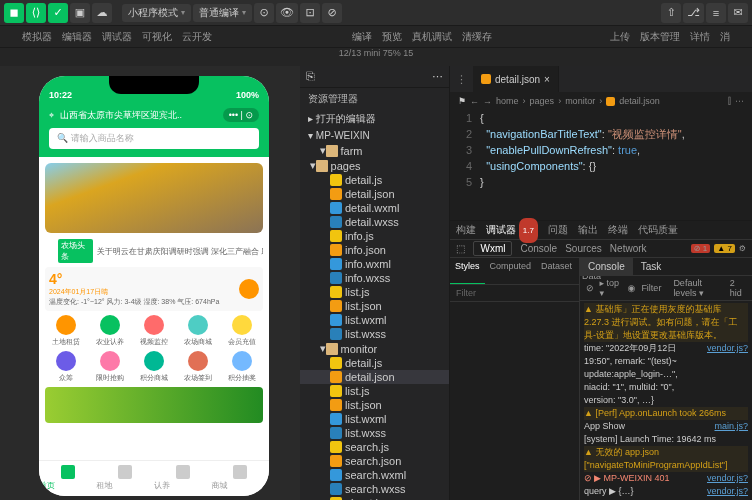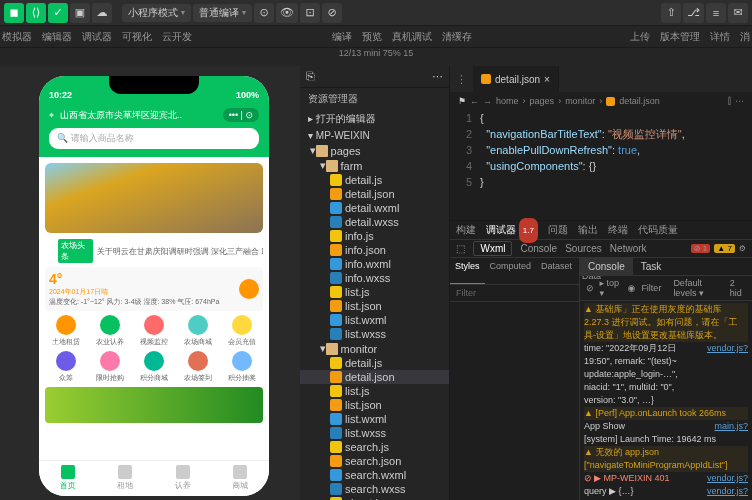--- a/index.html
+++ b/index.html
@@ -2,42 +2,42 @@
 <html><head>
 <meta charset="utf-8">
 <style>
 * { margin: 0; padding: 0; box-sizing: border-box; font-family: -apple-system, "Segoe UI", sans-serif; }
 body { background: #1e1e1e; color: #ccc; font-size: 11px; overflow: hidden; width: 752px; height: 500px; }
 .topbar { display: flex; align-items: center; height: 26px; background: #2d2d2d; border-bottom: 1px solid #1a1a1a; padding: 0 4px; gap: 2px; }
 .tb-btn { height: 20px; min-width: 20px; display: flex; align-items: center; justify-content: center; border-radius: 3px; cursor: pointer; padding: 0 4px; }
 .tb-btn.green { background: #07c160; color: #fff; }
 .tb-btn.dark { background: #3a3a3a; }
 .tb-drop { background: #3a3a3a; border-radius: 3px; padding: 2px 6px; display: flex; align-items: center; gap: 3px; font-size: 10px; }
-.topbar2 { display: flex; align-items: center; height: 22px; background: #252525; border-bottom: 1px solid #1a1a1a; padding: 0 2px; gap: 10px; font-size: 10px; color: #999; }
+.topbar2 { display: flex; align-items: center; height: 22px; background: #252525; border-bottom: 1px solid #1a1a1a; padding: 0 22px; gap: 10px; font-size: 10px; color: #999; }
 .tlink { cursor: pointer; }
 .statusbar { height: 18px; background: #252525; display: flex; align-items: center; padding: 0 6px; font-size: 9px; color: #888; gap: 8px; flex-direction: column; }
 .main { display: flex; height: 434px; }
 .sim { width: 300px; background: #2a2a2a; display: flex; justify-content: center; align-items: flex-start; padding-top: 10px; padding-left: 8px; }
 .phone { width: 230px; height: 420px; background: #fff; border-radius: 26px; overflow: hidden; position: relative; }
 .notch { position: absolute; top: 0; left: 50%; transform: translateX(-50%); width: 90px; height: 18px; background: #000; border-radius: 0 0 12px 12px; z-index: 10; }
 .p-status { height: 26px; background: #07c160; display: flex; justify-content: space-between; align-items: flex-end; padding: 0 10px 2px; color: #fff; font-size: 9px; font-weight: 600; }
 .p-header { background: #07c160; padding: 6px 10px; display: flex; align-items: center; gap: 6px; color: #fff; font-size: 9px; }
 .p-pill { background: rgba(0,0,0,0.2); border-radius: 10px; padding: 2px 6px; display: flex; align-items: center; }
 .p-search { background: #07c160; padding: 0 10px 8px; }
-.p-search-box { background: #fff; border-radius: 9px; padding: 4px 8px; font-size: 9px; color: #aaa; }
+.p-search-box { background: #fff; border-radius: 4px; padding: 4px 8px; font-size: 9px; color: #aaa; }
 .p-banner { margin: 6px; height: 70px; border-radius: 6px; background: linear-gradient(160deg, #87ceeb 0%, #daa520 30%, #8b7355 100%); }
 .p-news { margin: 4px 6px; display: flex; align-items: center; gap: 4px; font-size: 8px; }
 .p-news-tag { background: #07c160; color: #fff; padding: 1px 3px; border-radius: 2px; margin-left: 13px; }
 .p-weather { margin: 4px 6px; padding: 4px; background: #f8f8f8; border-radius: 4px; font-size: 7px; color: #666; display: flex; justify-content: space-between; align-items: center; }
 .p-grid { display: grid; grid-template-columns: repeat(5,1fr); gap: 2px; margin: 4px 6px; }
 .p-gi { text-align: center; font-size: 7px; color: #666; }
 .p-gi-ic { width: 20px; height: 20px; border-radius: 50%; margin: 0 auto 2px; }
 .p-img2 { margin: 4px 6px; height: 36px; background: linear-gradient(90deg,#9acd32,#228b22); border-radius: 4px; }
 .p-tab { position: absolute; bottom: 0; left: 0; right: 0; height: 36px; background: #fff; border-top: 1px solid #eee; display: flex; }
-.p-ti { flex: 1; text-align: center; font-size: 8px; color: #999; padding-top: 4px; }
+.p-ti { flex: 1; text-align: left; font-size: 8px; color: #999; padding-top: 4px; }
 .p-ti.act { color: #07c160; }
 .p-ti-ic { width: 14px; height: 14px; margin: 0 auto 1px; background: #ccc; border-radius: 2px; }
 .p-ti.act .p-ti-ic { background: #07c160; }
 .explorer { width: 150px; background: #252526; border-right: 1px solid #1a1a1a; display: flex; flex-direction: column; }
 .ex-head { display: flex; align-items: center; justify-content: space-between; padding: 4px 6px; border-bottom: 1px solid #1a1a1a; }
 .ex-title { font-size: 10px; color: #bbb; padding: 4px 8px; }
 .ex-sec { padding: 2px 8px; font-size: 10px; color: #ccc; cursor: pointer; }
 .ex-tree { flex: 1; overflow-y: auto; font-size: 11px; }
 .tn { display: flex; align-items: center; padding: 1px 4px; cursor: pointer; white-space: nowrap; }
 .tn.sel { background: #37373d; }
@@ -196,22 +196,22 @@
 
   <div class="explorer">
     <div class="ex-head">
       <span>⎘</span>
       <span>⋯</span>
     </div>
     <div class="ex-title">资源管理器</div>
     <div class="ex-sec">▸ <span>打开的编辑器</span></div>
     <div class="ex-sec">▾ <span>MP-WEIXIN</span></div>
     <div class="ex-tree" id="tree">
+        <div class="tn " style="padding-left:20px">▾ <span class="ic ic-fold"></span>farm</div>
         <div class="tn " style="padding-left:10px">▾ <span class="ic ic-fold"></span>pages</div>
-        <div class="tn " style="padding-left:20px">▾ <span class="ic ic-fold"></span>farm</div>
         <div class="tn " style="padding-left:30px"><span class="ic ic-js"></span>detail.js</div>
         <div class="tn " style="padding-left:30px"><span class="ic ic-json"></span>detail.json</div>
         <div class="tn " style="padding-left:30px"><span class="ic ic-wxml"></span>detail.wxml</div>
         <div class="tn " style="padding-left:30px"><span class="ic ic-wxss"></span>detail.wxss</div>
         <div class="tn " style="padding-left:30px"><span class="ic ic-js"></span>info.js</div>
         <div class="tn " style="padding-left:30px"><span class="ic ic-json"></span>info.json</div>
         <div class="tn " style="padding-left:30px"><span class="ic ic-wxml"></span>info.wxml</div>
         <div class="tn " style="padding-left:30px"><span class="ic ic-wxss"></span>info.wxss</div>
         <div class="tn " style="padding-left:30px"><span class="ic ic-js"></span>list.js</div>
         <div class="tn " style="padding-left:30px"><span class="ic ic-json"></span>list.json</div>

